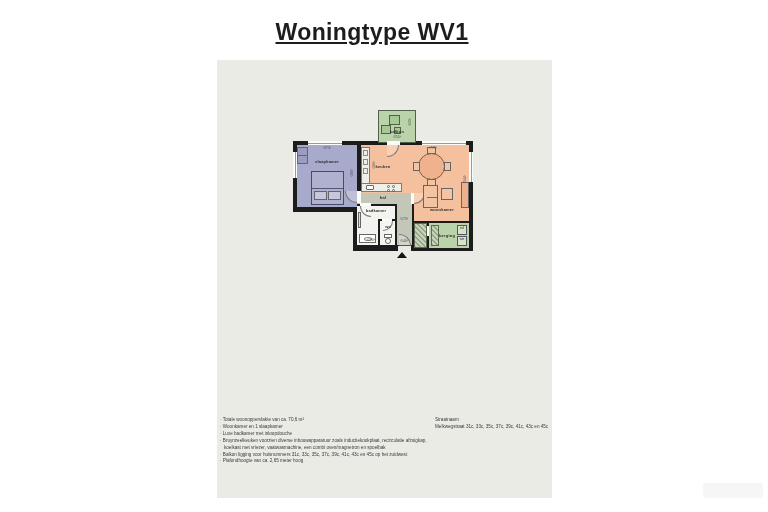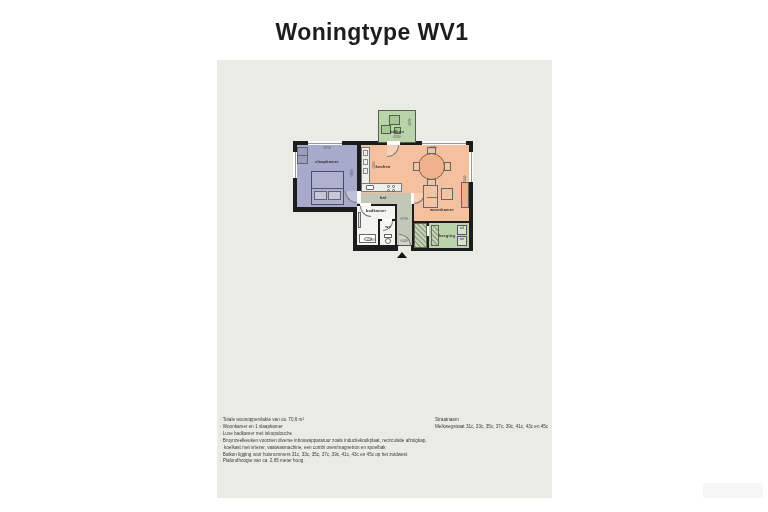--- a/index.html
+++ b/index.html
@@ -1,19 +1,19 @@
 <!DOCTYPE html>
 <html><head>
 <meta charset="utf-8">
 <style>
   html,body{margin:0;padding:0;}
   body{font-family:"Liberation Sans",sans-serif;background:#ffffff;}
   .page{position:relative;width:768px;height:512px;background:#ffffff;overflow:hidden;}
   .title{position:absolute;left:0;top:19px;width:744px;text-align:center;
-         font-size:23px;font-weight:700;color:#1d1d1b;letter-spacing:.4px;}
+         font-size:23px;font-weight:700;color:#1d1d1b;letter-spacing:.4px;text-decoration:underline;}
   .panel{position:absolute;left:217px;top:60px;width:335px;height:438px;background:#e9ebe4;}
   .plan{position:absolute;left:73px;top:47px;width:185px;height:152px;}
   .p{position:absolute;box-sizing:border-box;}
   .wall{background:#1c1c1c;}
   .room{box-sizing:border-box;}
   .win{background:#fbfbfa;}
   .win-h::after{content:"";position:absolute;left:0;right:0;top:50%;height:1px;background:#9a9a9a;}
   .win-v::after{content:"";position:absolute;top:0;bottom:0;left:50%;width:1px;background:#9a9a9a;}
   .gap{background:#fbfbfa;}
   .arc{border:0 solid #7a7a7a;background:rgba(255,255,255,.25);}

